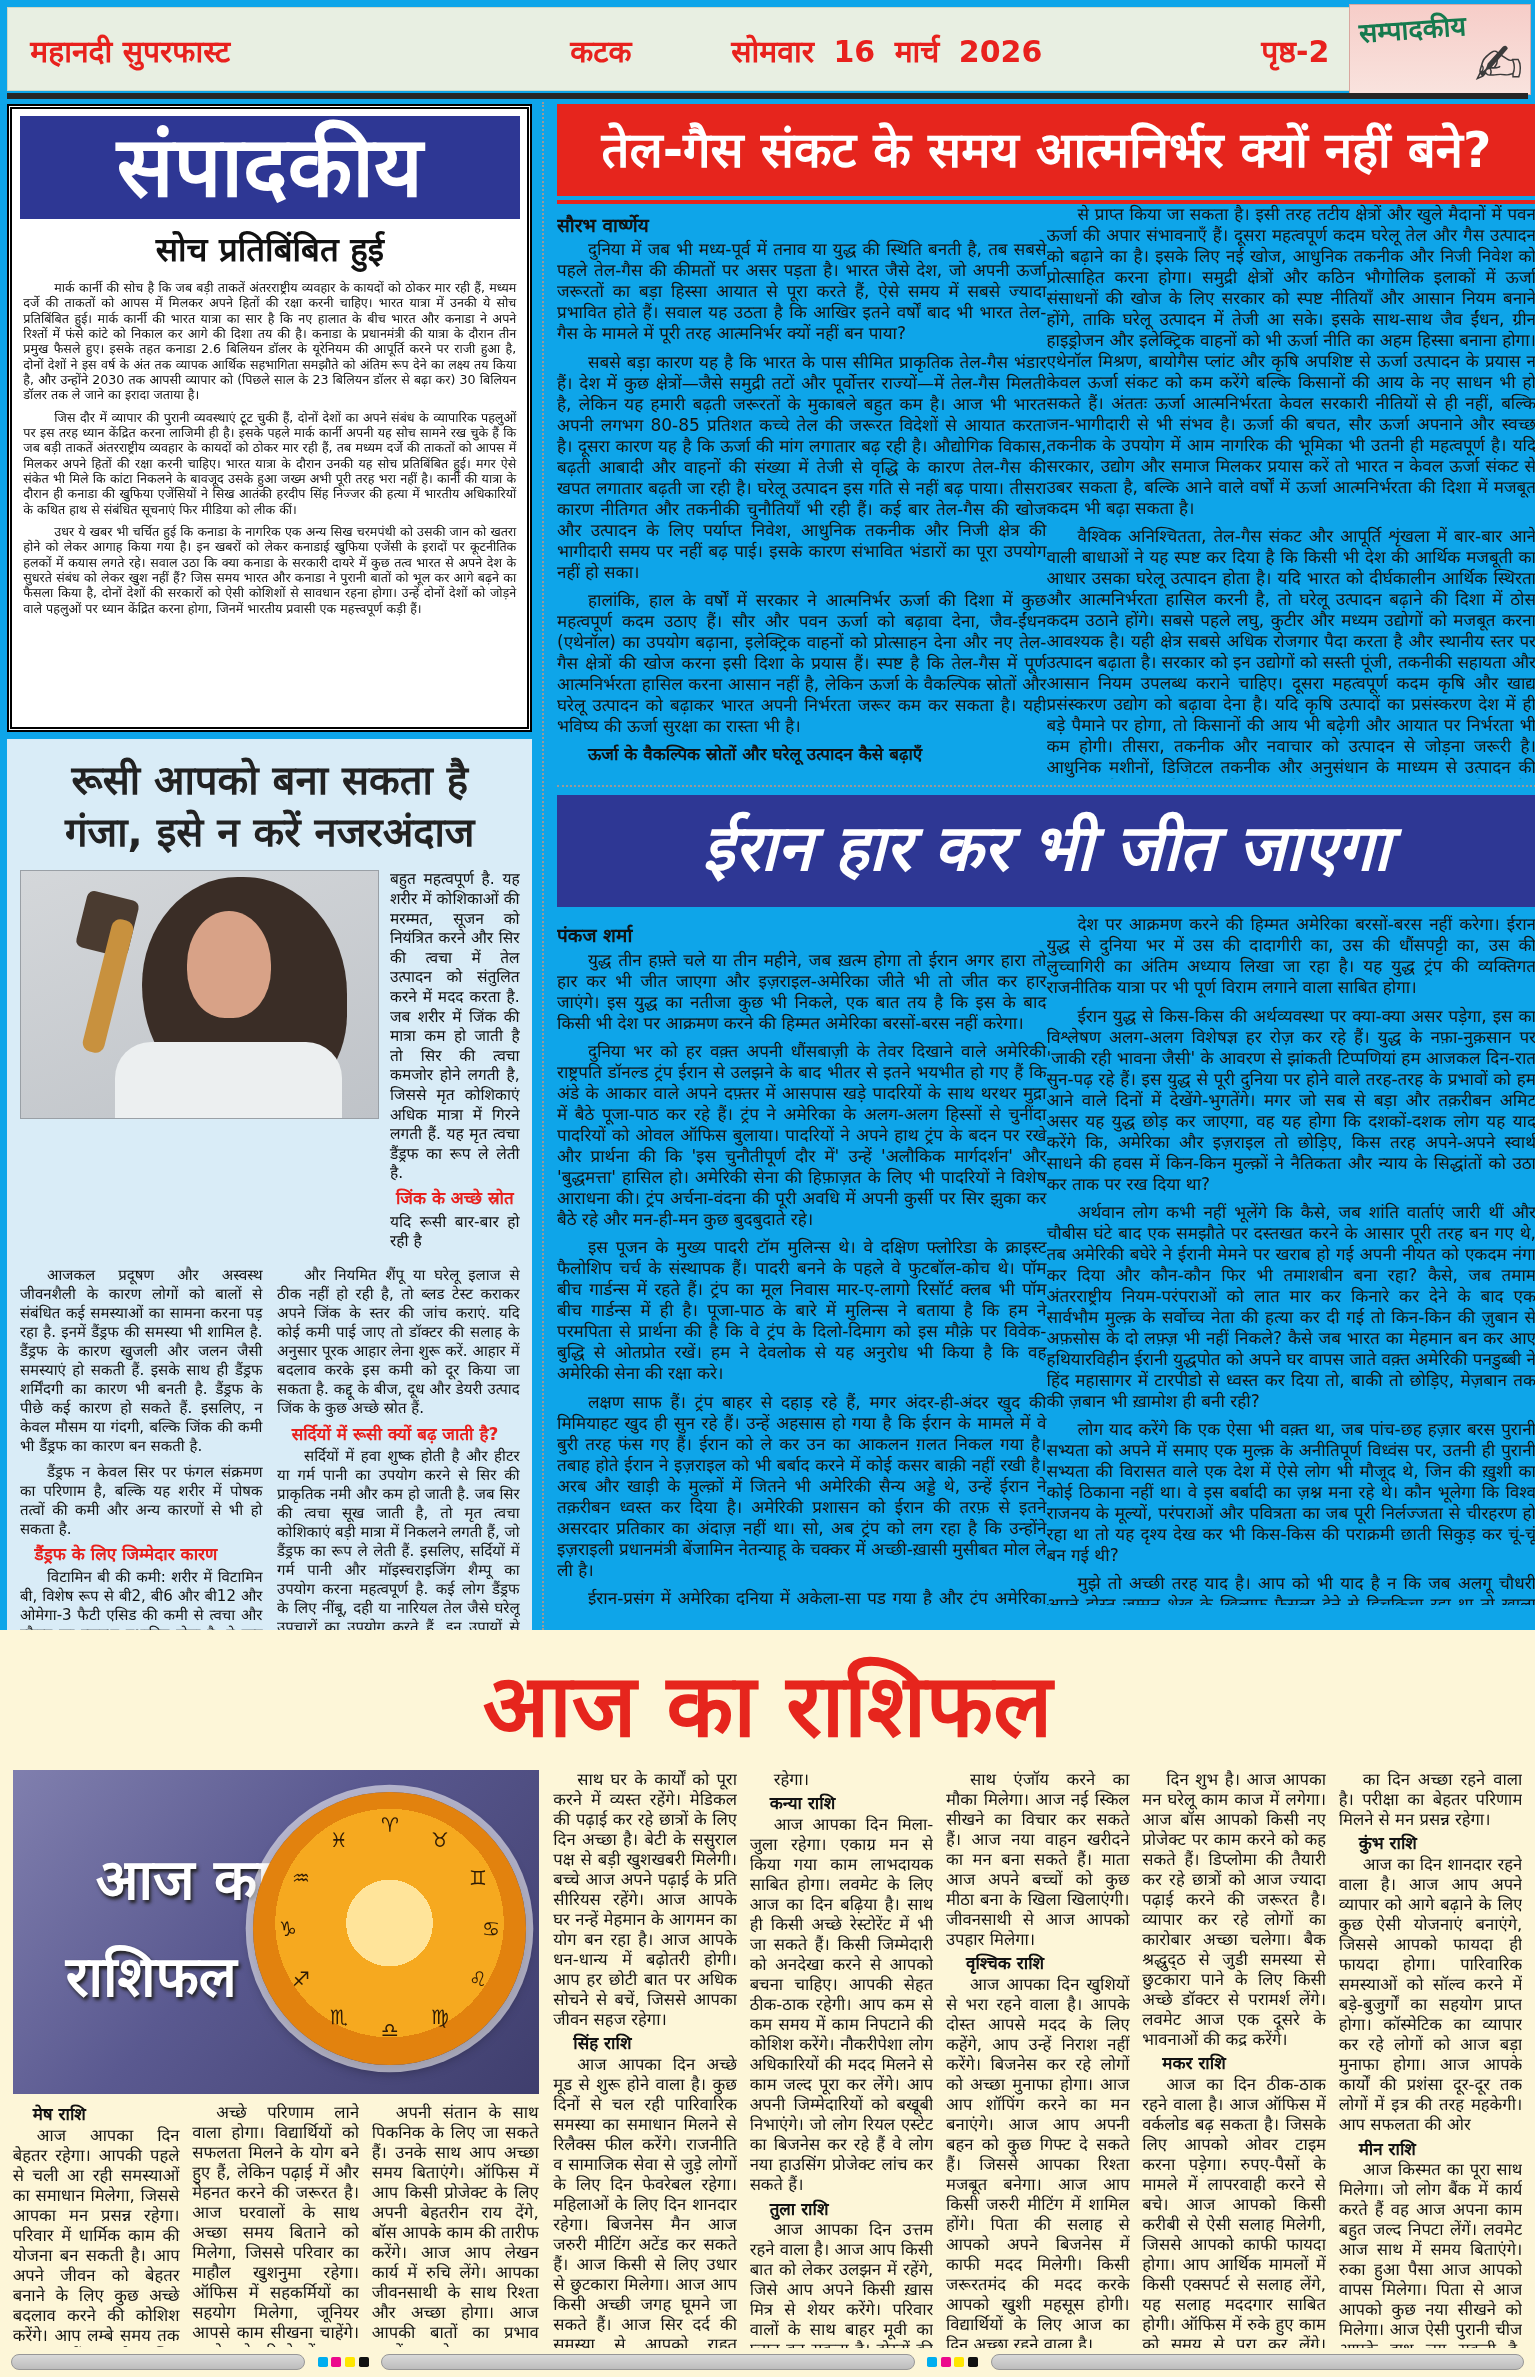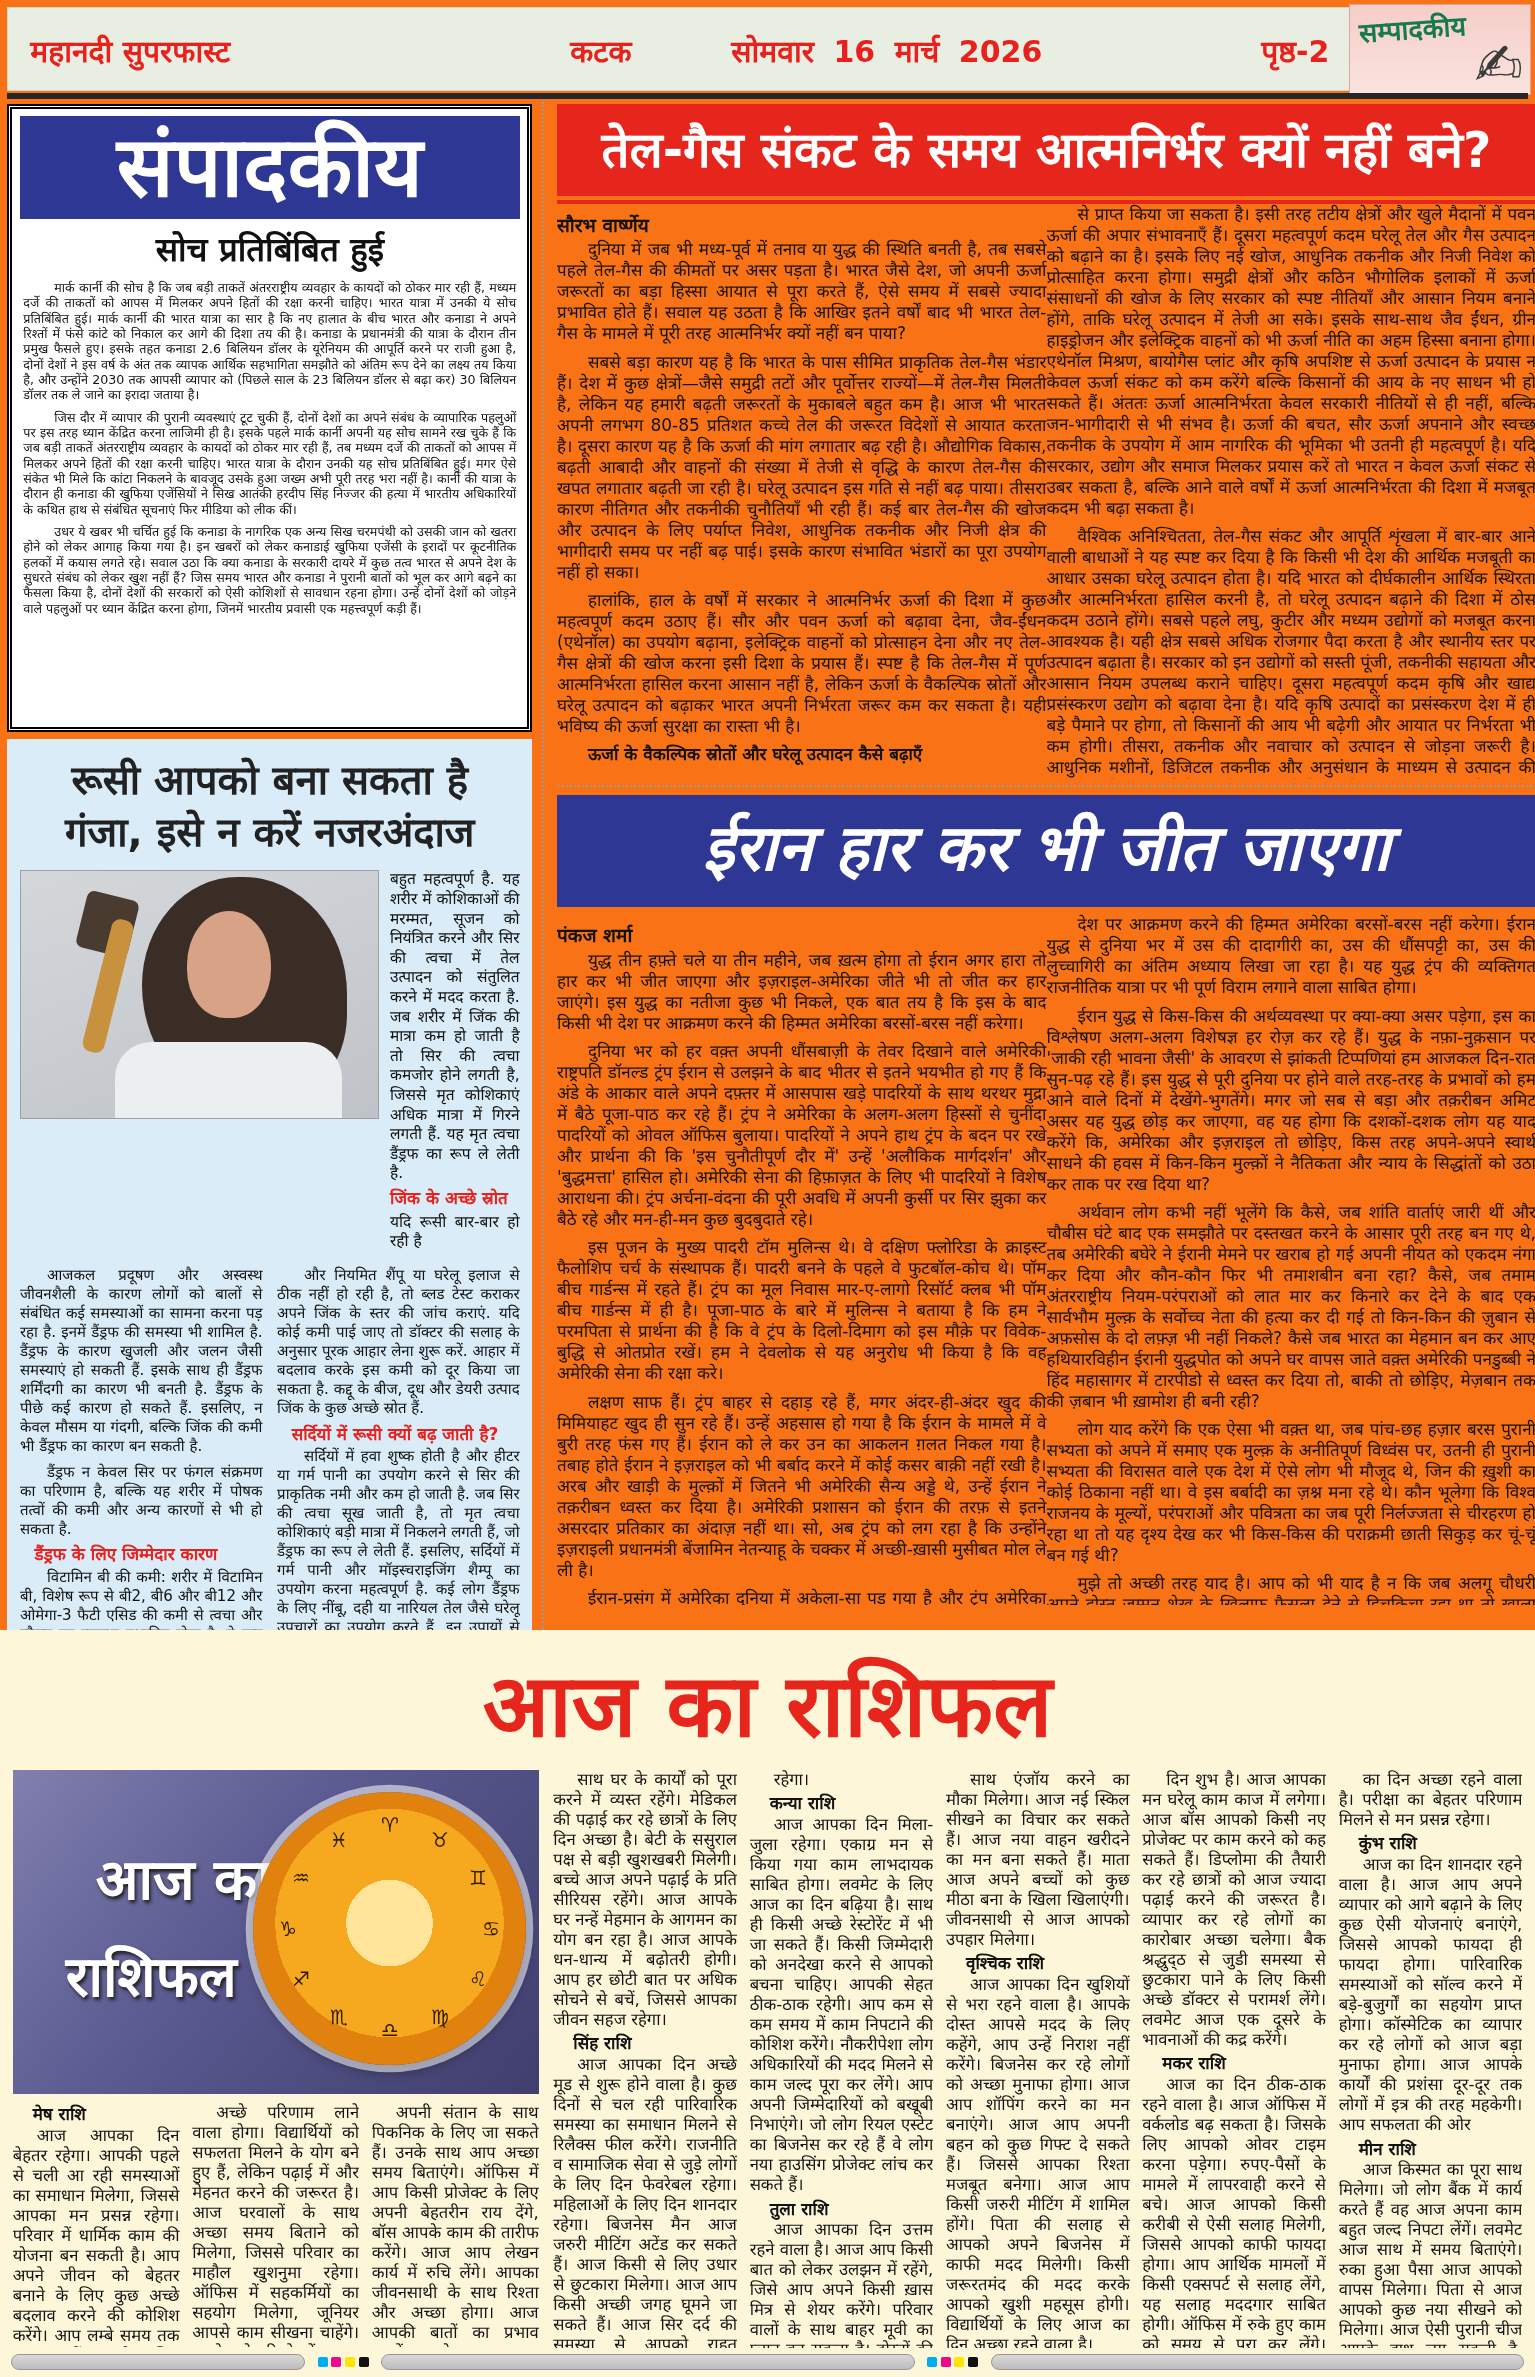--- a/index.html
+++ b/index.html
@@ -1,16 +1,16 @@
 <!DOCTYPE html>
 <html style="font-size:14.6px"><head>
 <meta charset="utf-8">
 <style>
   html,body{margin:0;padding:0;background:#f2f2f2;}
-  .page{position:relative;width:1535px;height:2377px;background:#f97316;font-family:"DejaVu Sans",sans-serif;color:#121212;overflow:hidden;margin:0 auto;}
+  .page{position:relative;width:1535px;height:2377px;background:#0ea5e9;font-family:"DejaVu Sans",sans-serif;color:#121212;overflow:hidden;margin:0 auto;}
   
   .masthead{position:absolute;left:7.3px;top:7.3px;width:1344px;height:82px;background:#e8efe2;border:0.9px solid #cfd8c8;}
   .masthead span{position:absolute;top:22px;font-weight:700;color:#e8211d;font-size:30px;white-space:nowrap;}
   .mh-paper{left:22px;}
   .mh-city{left:562px;}
   .mh-date{left:723px;word-spacing:9px;}
   .mh-page{left:1253px;}
   .corner{position:absolute;right:3.6px;top:3.6px;width:180px;height:89px;background:linear-gradient(180deg,#f6cdc8,#f9e3de);border:0.9px solid #d9a79f;overflow:hidden;}
   .corner .lbl{position:absolute;left:9px;top:5.5px;font-size:27px;font-weight:700;color:#157a4e;transform:rotate(-4deg);}
   .corner .pen{position:absolute;right:7.3px;bottom:-5.5px;font-size:58px;color:#3b3b3b;}
@@ -28,21 +28,21 @@
   .hair h2{padding:14.6px 24px 5.5px;text-align:center;font-size:40px;line-height:1.3;color:#222;}
   .hair-row{display:flex;gap:11px;padding:7.3px 12.7px 0;}
   .photo{width:357px;height:247px;background:linear-gradient(160deg,#d4d7da,#bfc3c8);position:relative;flex:none;border:0.9px solid #9aa0a6;overflow:hidden;}
   .ph-hairblob{position:absolute;right:31px;top:5.5px;width:205px;height:232px;background:#3a2d26;border-radius:48% 52% 42% 55%;}
   .ph-face{position:absolute;right:107px;top:40px;width:84px;height:107px;background:#d8a287;border-radius:50% 50% 45% 45%;}
   .ph-shirt{position:absolute;right:36px;bottom:-7.3px;width:227px;height:84px;background:#eceff0;border-radius:36px 36px 0 0;}
   .ph-brush{position:absolute;left:76px;top:47px;width:22px;height:136px;background:#c8913e;transform:rotate(14deg);border-radius:9px;}
   .ph-bristle{position:absolute;left:60px;top:24px;width:53px;height:58px;background:#4a3b30;transform:rotate(14deg);border-radius:7.3px;}
   .side-col{flex:1;font-size:15.5px;line-height:19.6px;}
   .side-col p{margin:0 0 5.5px;text-align:justify;}
-  .redhead{color:#e8211d;font-weight:700;font-size:17px;margin:3.6px 0 3.6px;text-align:left;}
+  .redhead{color:#e8211d;font-weight:700;font-size:17px;margin:3.6px 0 3.6px;text-align:center;}
   .redhead.left{text-align:left;text-indent:14.6px;}
   .hair-cols{display:flex;gap:14.6px;padding:9px 12.7px 0;}
   .hair-cols .col{flex:1;font-size:15px;line-height:19px;height:473px;overflow:hidden;}
   .hair-cols p{margin:0 0 6.4px;text-align:justify;text-indent:27px;}
   
   .vdot{position:absolute;left:542px;top:102px;height:1528px;border-left:2.7px dotted #9a9a9a;}
   .oil{position:absolute;left:557px;top:104px;width:979px;height:675px;overflow:hidden;}
   .oil-banner{background:#e6251d;color:#fff;text-align:center;font-size:49px;font-weight:700;padding:11px 0 14.6px;}
   .oil-rule{height:3.6px;background:#e6251d;margin-top:4.5px;}
   .byline{font-weight:700;font-size:19px;margin:11px 0 3.6px;}

